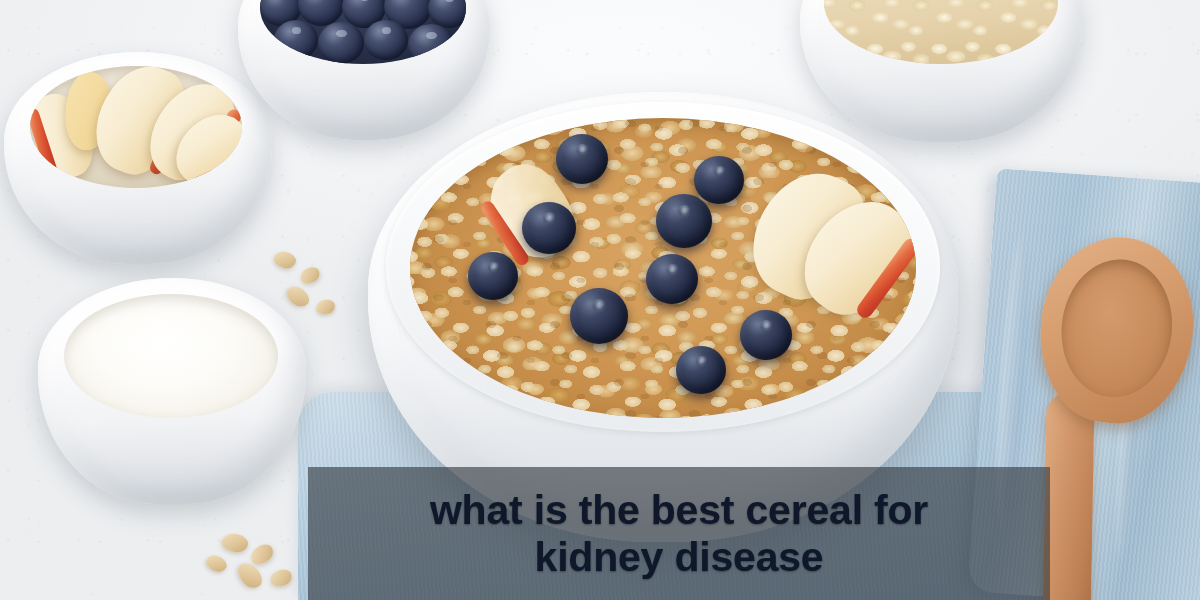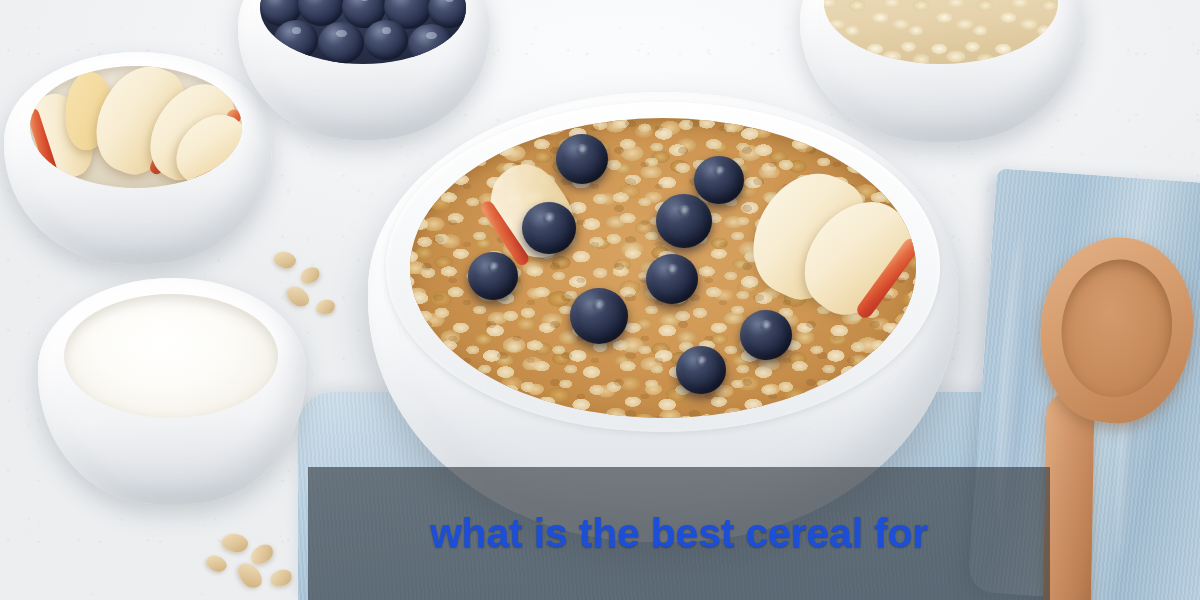--- a/index.html
+++ b/index.html
@@ -350,21 +350,21 @@
     width: 742px;
     height: 133px;
     background: rgba(48, 55, 62, 0.62);
     display: flex;
     flex-direction: column;
     align-items: center;
     justify-content: center;
     gap: 2px;
   }
   .overlay-line {
-    color: #1d4ed8;
+    color: #0f172a;
     font-family: "Liberation Sans", sans-serif;
     font-weight: bold;
     font-size: 41px;
     line-height: 1.08;
     letter-spacing: -0.2px;
     text-align: center;
     white-space: nowrap;
     text-shadow: 0 1px 2px rgba(0,0,0,.35);
   }
 </style>
@@ -484,15 +484,16 @@
           <span class="crown"></span>
         </div>
       <div class="berry" style="left:266px; top:228px; width:50px; height:48px;">
           <span class="crown"></span>
         </div>
     </div>
   </div>
 
   <div class="overlay-banner">
     <div class="overlay-line">what is the best cereal for</div>
+    <div class="overlay-line">kidney disease</div>
   </div>
 
 </div>
 
 </body></html>

